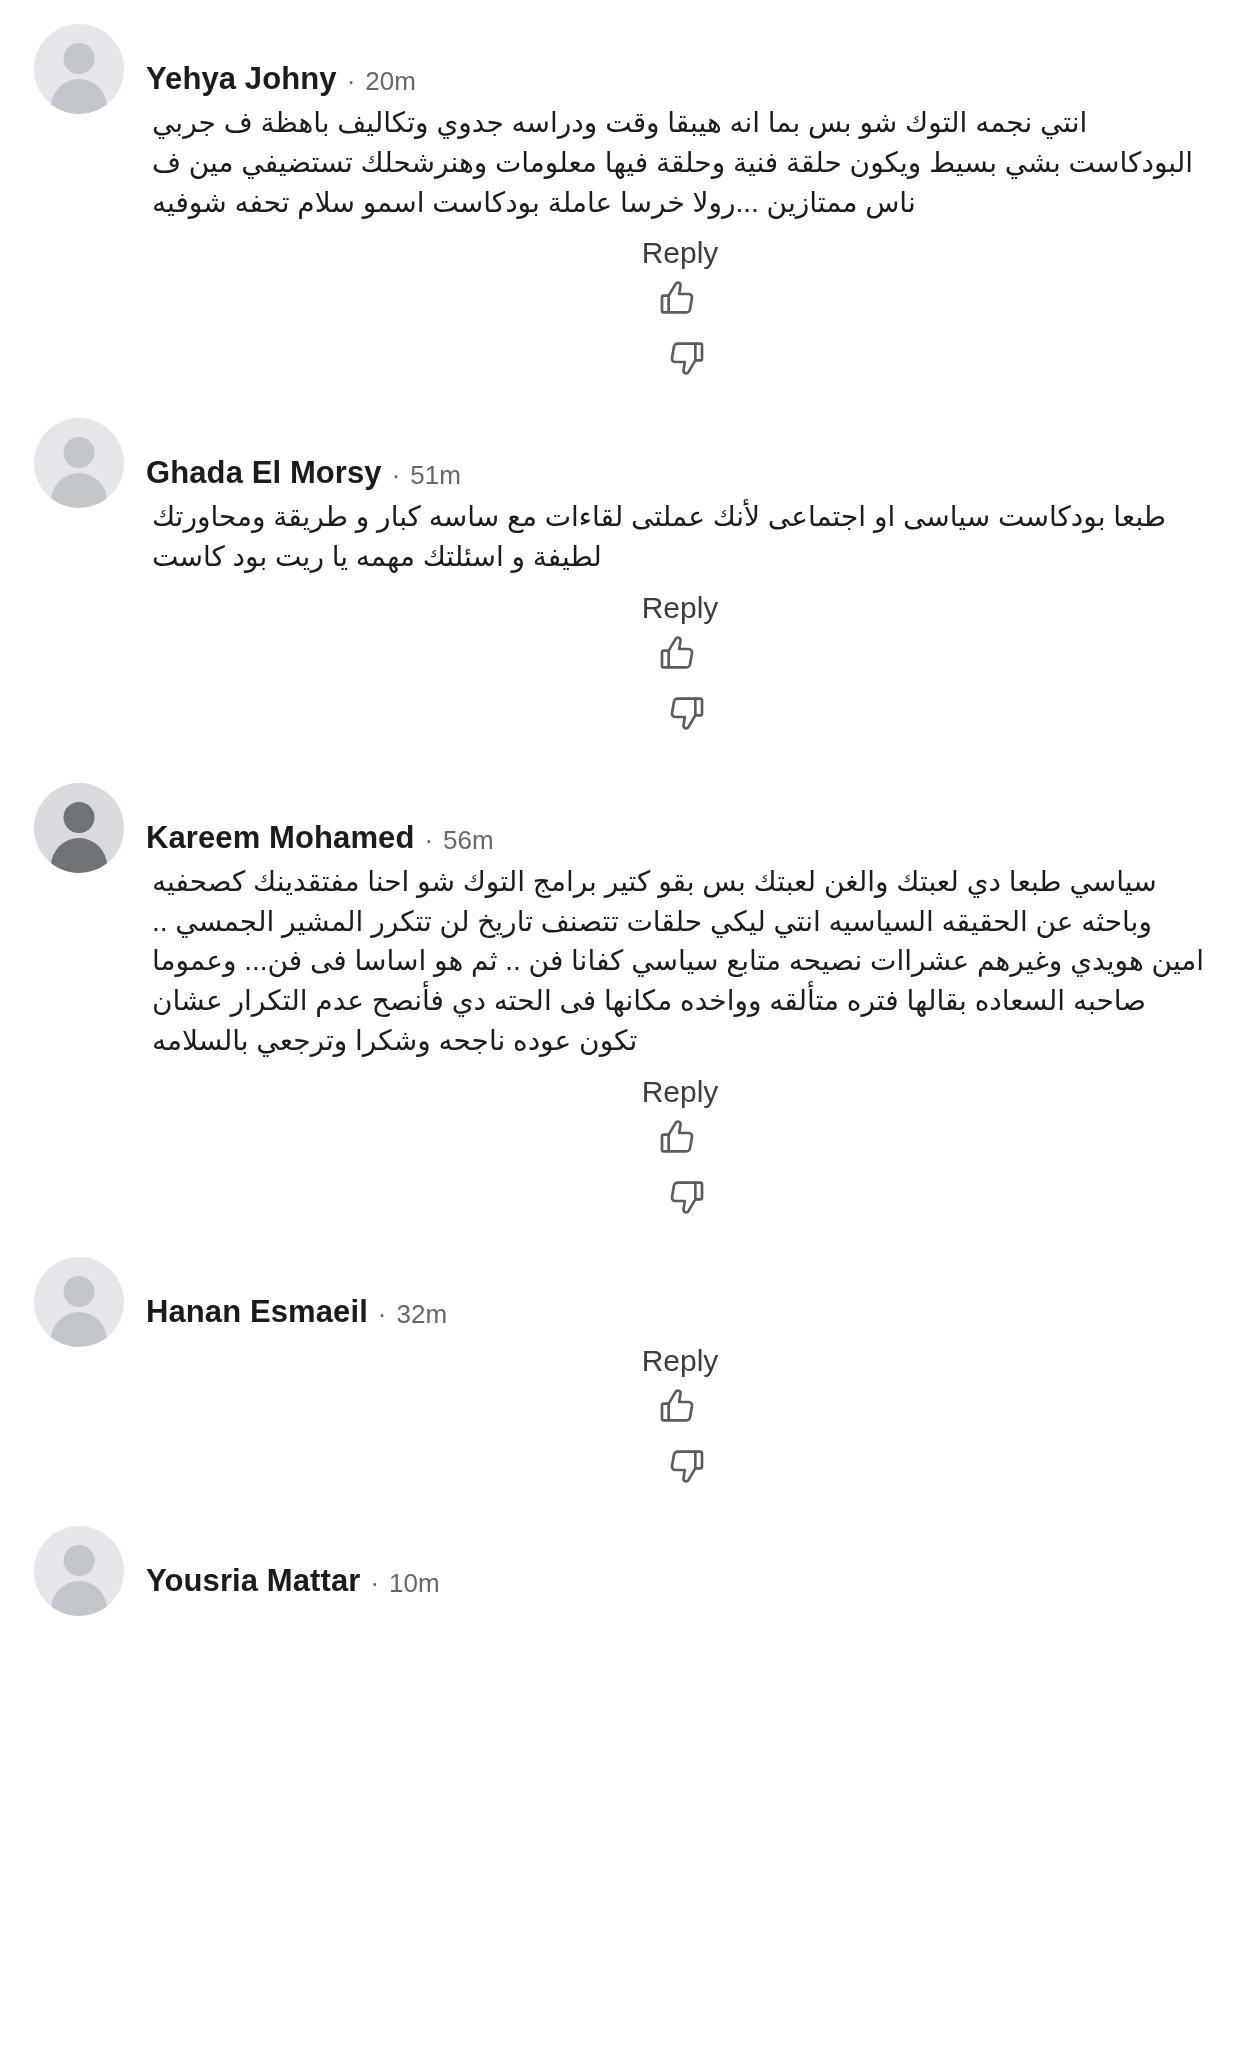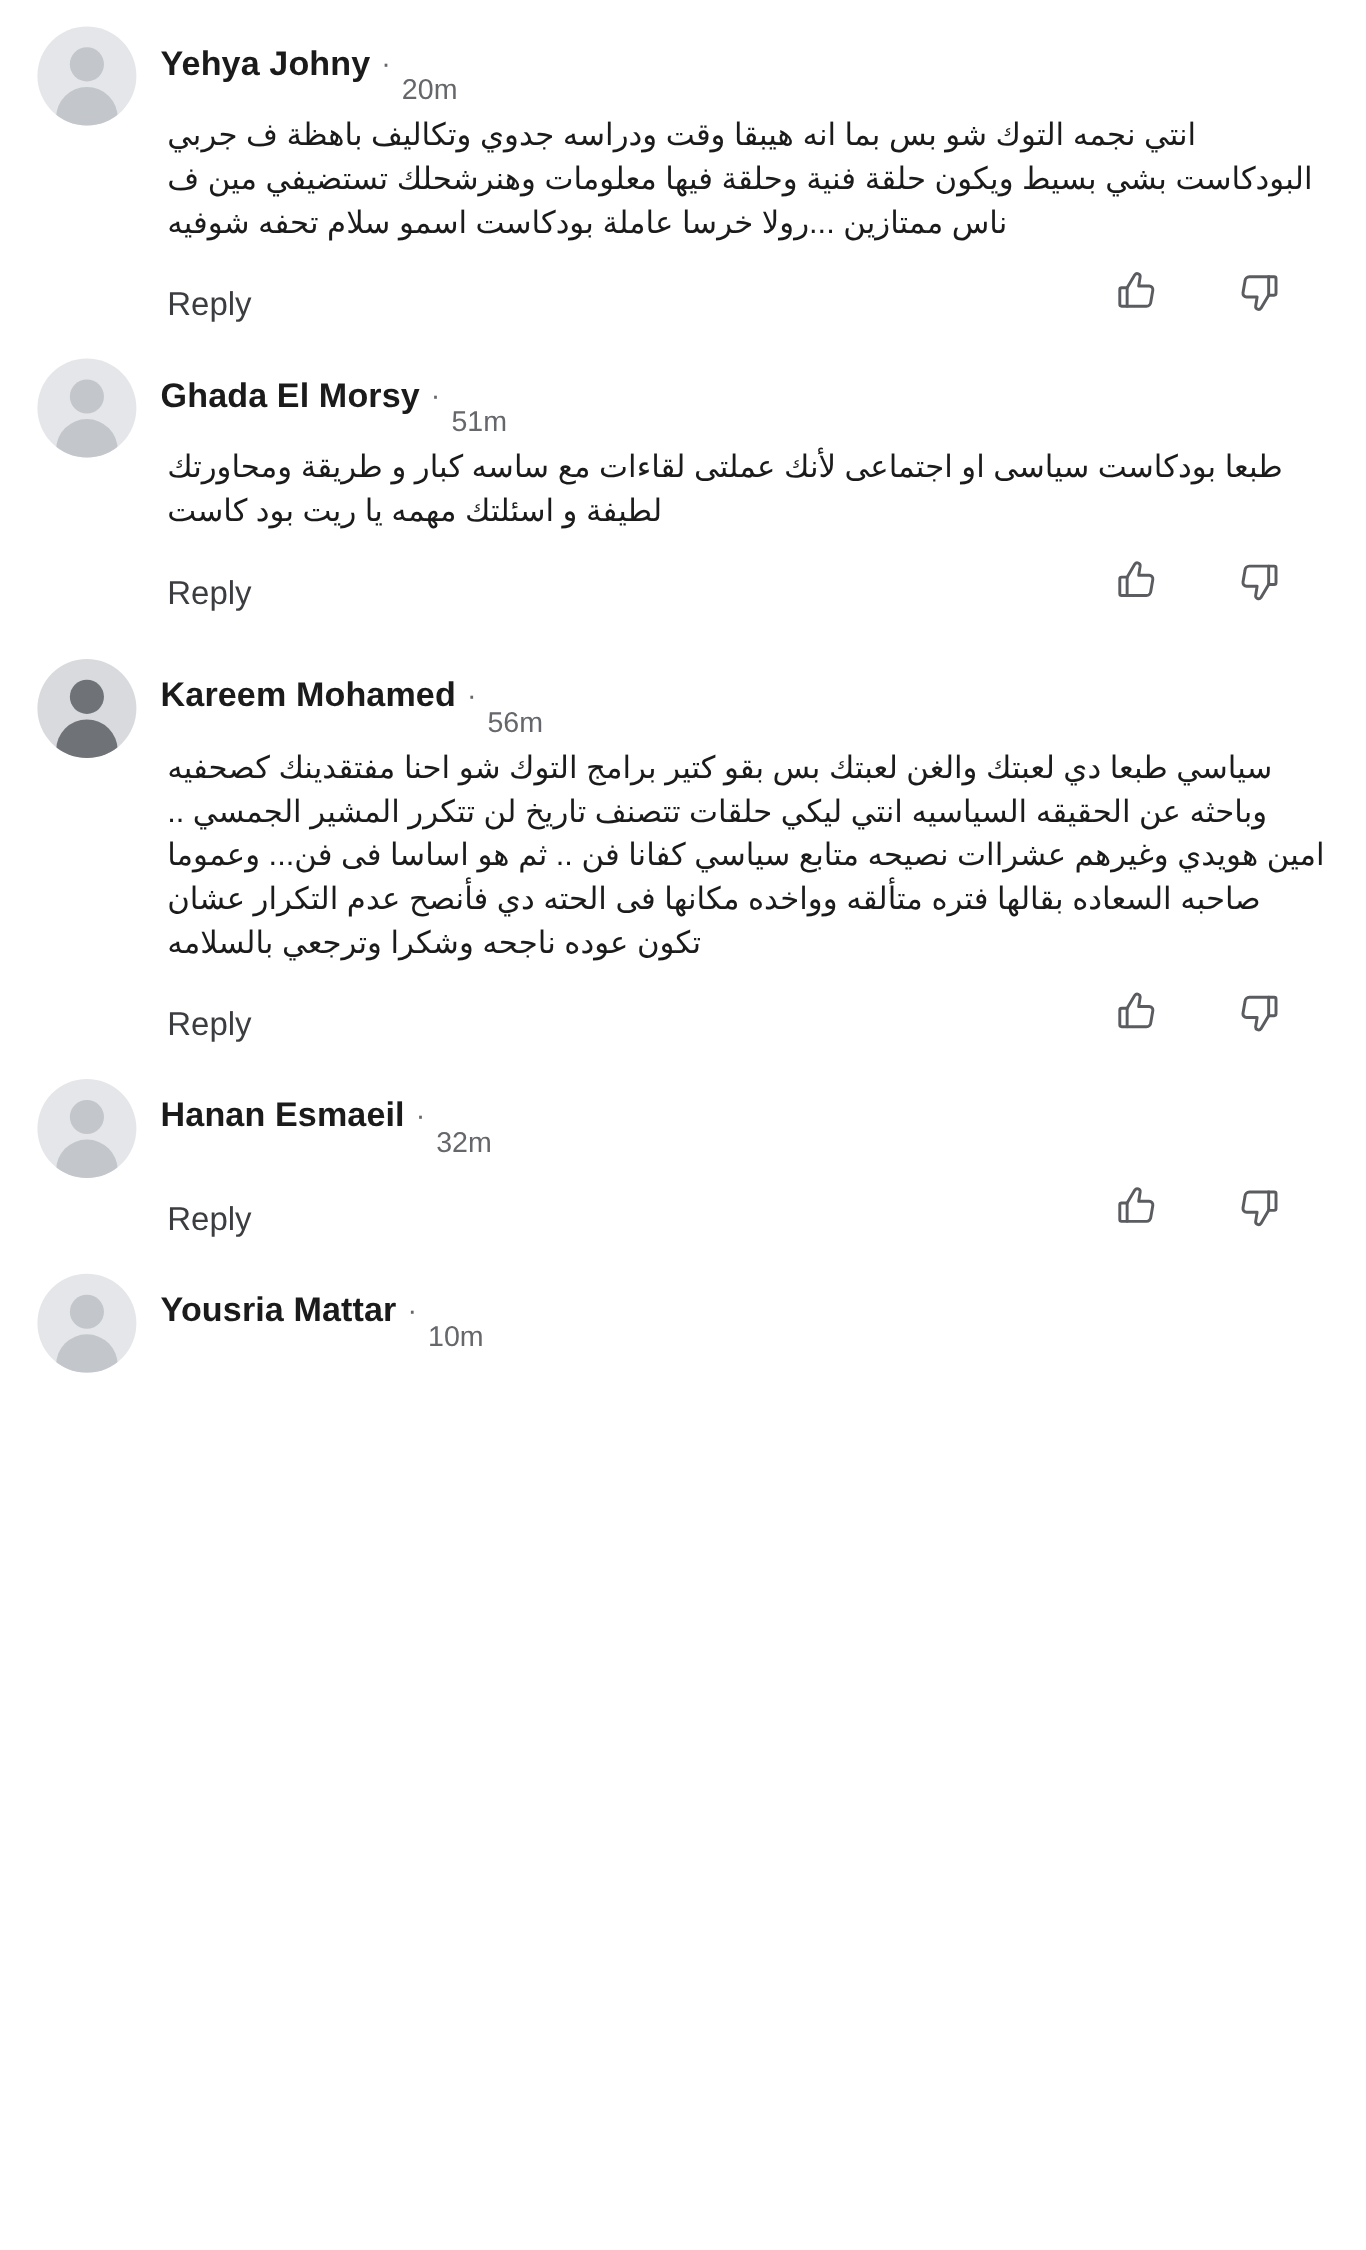--- a/index.html
+++ b/index.html
@@ -63,21 +63,21 @@
   .avatar.dark .head { background: #6f7276; }
   .avatar.dark .body { background: #6f7276; }
 
   .bubble {
     flex: 1 1 auto;
     min-width: 0;
   }
   .meta {
     display: flex;
     flex-direction: row;
-    align-items: center;
+    align-items: flex-end;
     gap: 10px;
     margin-bottom: 6px;
   }
   .author {
     font-size: 31px;
     font-weight: bold;
     color: #1b1b1b;
     letter-spacing: 0.1px;
   }
   .sep {
@@ -95,22 +95,22 @@
     color: #1b1b1b;
     direction: rtl;
     text-align: left;
     unicode-bidi: plaintext;
     white-space: pre-wrap;
     word-wrap: break-word;
     padding-left: 6px;
   }
   .actions {
     display: flex;
-    flex-direction: row;
-    align-items: flex-end;
+    flex-direction: column;
+    align-items: center;
     margin-top: 14px;
     padding-bottom: 8px;
   }
   .reply {
     font-size: 30px;
     color: #3b3d40;
     font-weight: normal;
     cursor: pointer;
     margin-left: 6px;
   }

